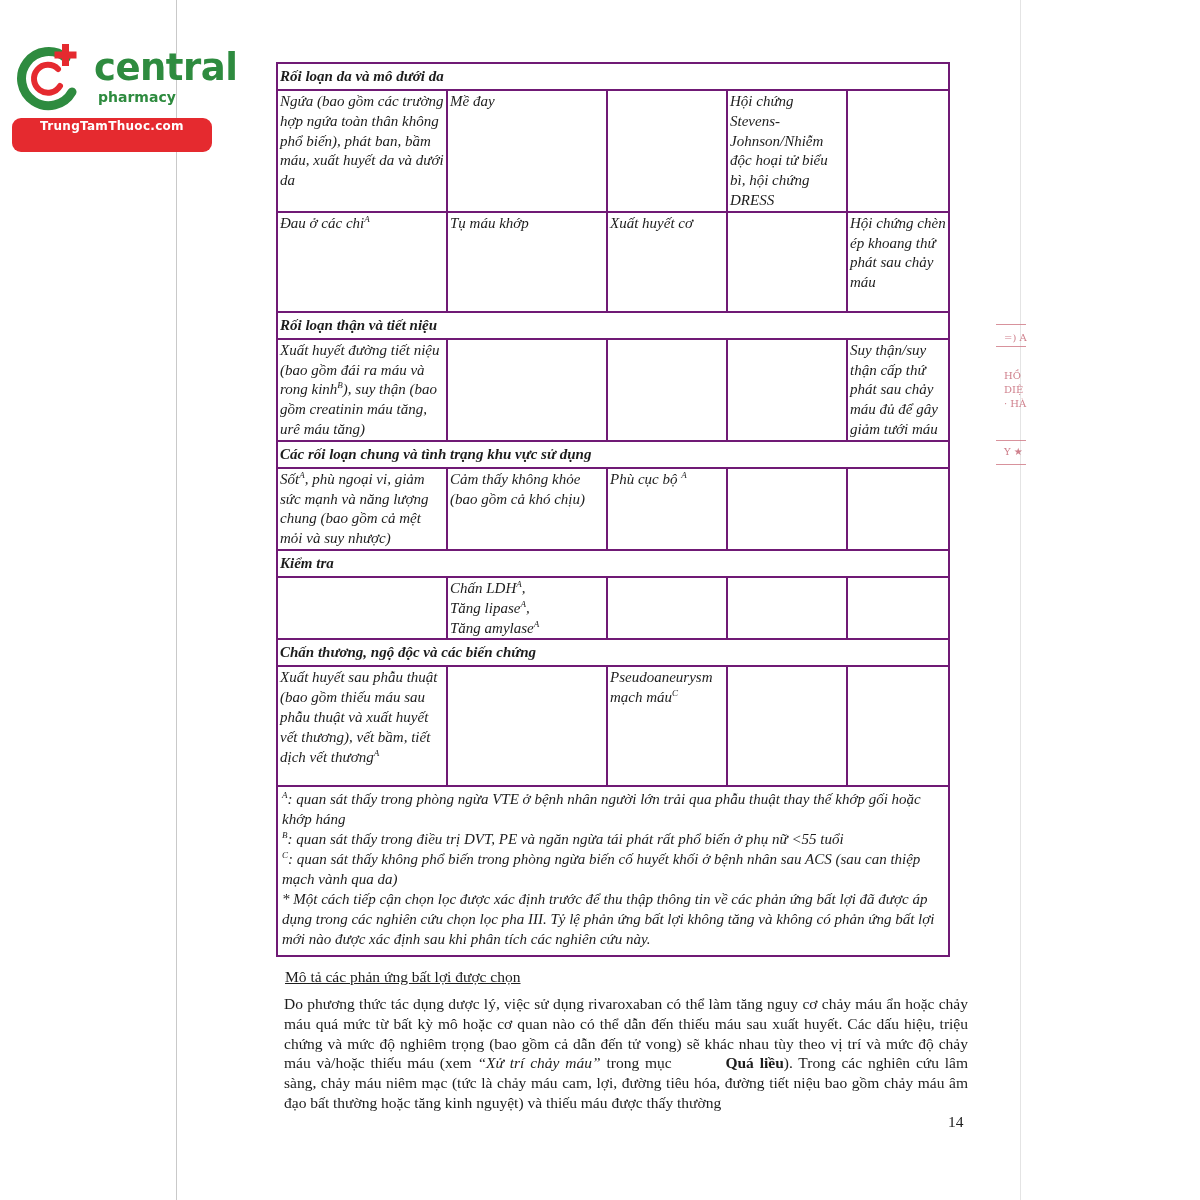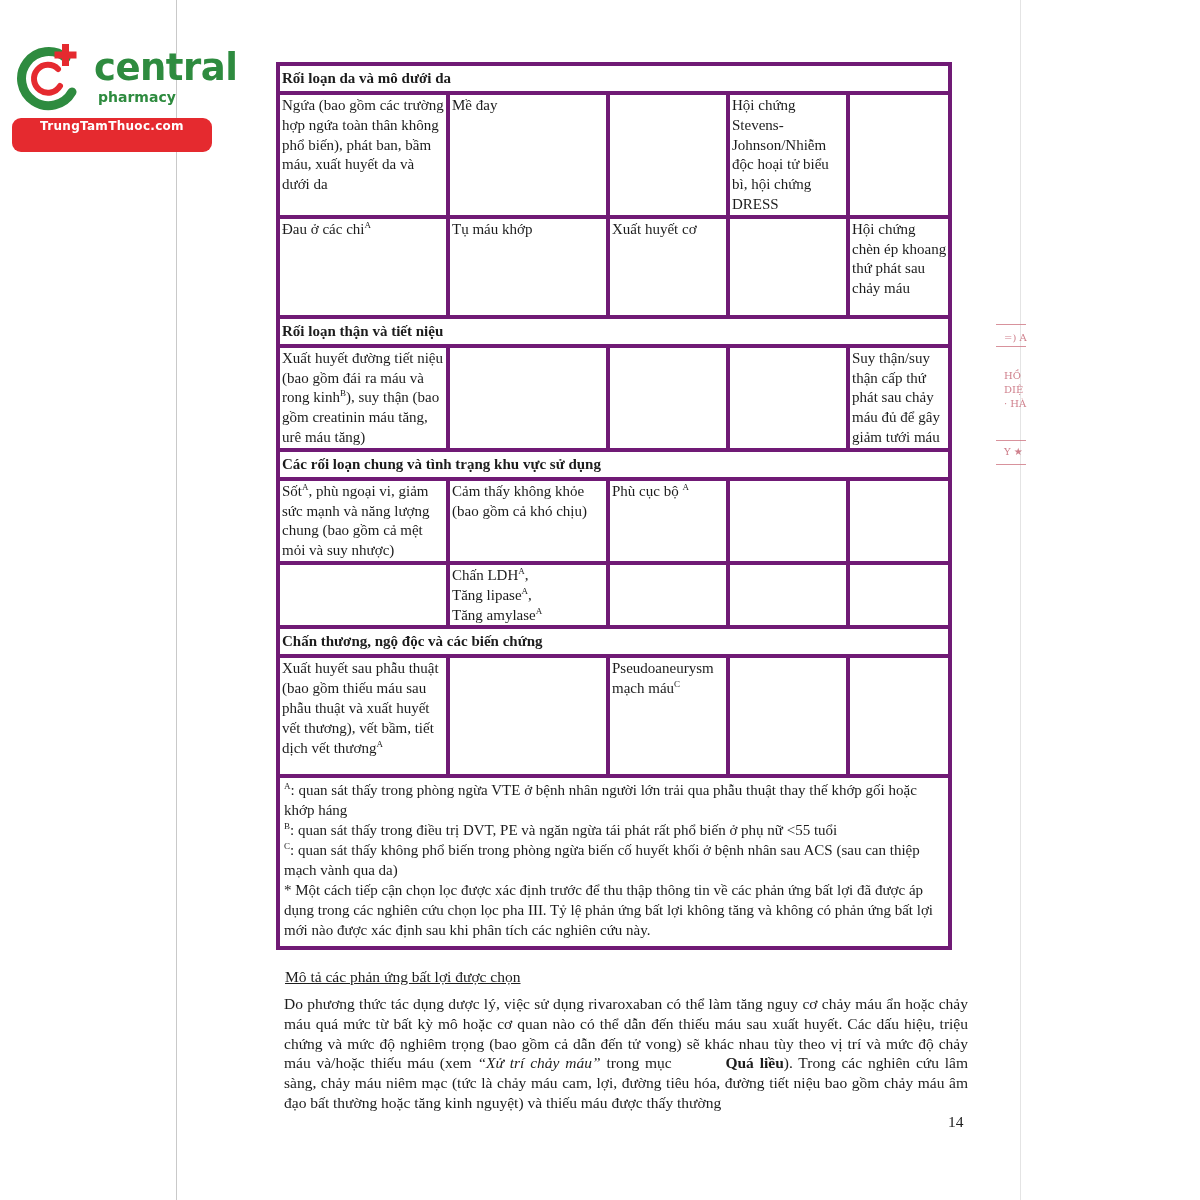--- a/index.html
+++ b/index.html
@@ -23,21 +23,21 @@
   .stamp { position:absolute; left:990px; top:322px; width:40px; height:150px; color:#c76a78; font-family:"DejaVu Serif", serif; font-size:10px; opacity:0.85; }
   .stamp .arc { position:absolute; left:6px; width:30px; height:1px; background:#d27f8b; }
   .stamp .t { position:absolute; left:14px; line-height:12px; }
 
   
   .ae-table {
     position:absolute; left:276px; top:62px; width:672px;
     border-collapse:collapse; table-layout:fixed;
     font-size:15px; line-height:19.8px;
   }
-  .ae-table td { border:4px solid #701a75; vertical-align:top; padding:1px 1px 0 2px; }
+  .ae-table td { border:2px solid #701a75; vertical-align:top; padding:1px 1px 0 2px;font-style:italic; }
   .ae-table td.section { font-weight:bold; height:22px; padding-top:3px; }
   .ae-table sup { font-size:9px; line-height:0; vertical-align:6px; }
   .ae-table td.notes { padding:2px 4px 6px 4px; font-size:15px; line-height:20px; }
   .note-line { display:block; }
 
   
   .heading-u { position:absolute; left:285px; top:968px; font-size:15.5px; text-decoration:underline;text-align:right; }
   .para { position:absolute; left:284px; top:994px; width:684px; font-size:15.5px; line-height:19.8px; text-align:justify; }
   .para i { font-style:italic; }
   .para b { font-weight:bold;margin-left:48px; }
@@ -117,20 +117,23 @@
     <td class="section" colspan="5">Các rối loạn chung và tình trạng khu vực sử dụng</td>
   </tr>
   <tr style="height:80px">
     <td><span>Sốt</span><sup>A</sup><span>, phù ngoại vi, giảm sức mạnh và năng lượng chung (bao gồm cả mệt mỏi và suy nhược)</span></td>
     <td>Cảm thấy không khỏe (bao gồm cả khó chịu)</td>
     <td><span>Phù cục bộ </span><sup>A</sup></td>
     <td></td>
     <td></td>
   </tr>
 
+  <tr>
+    <td class="section" colspan="5">Kiểm tra</td>
+  </tr>
   <tr style="height:60px">
     <td></td>
     <td>
       <span class="note-line"><span>Chấn LDH</span><sup>A</sup><span>,</span></span>
       <span class="note-line"><span>Tăng lipase</span><sup>A</sup><span>,</span></span>
       <span class="note-line"><span>Tăng amylase</span><sup>A</sup><span></span></span>
     </td>
     <td></td>
     <td></td>
     <td></td>

